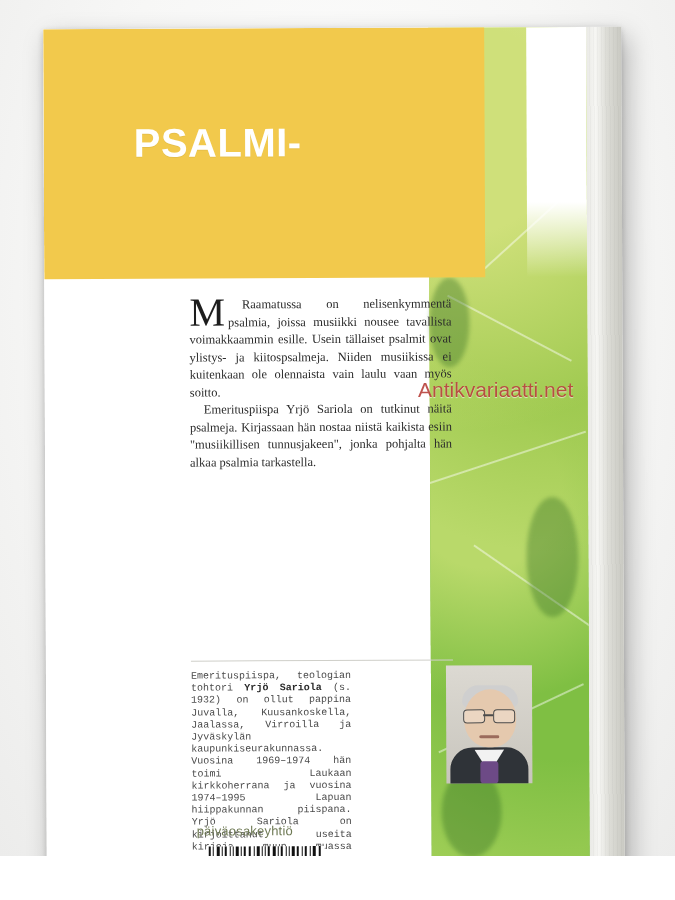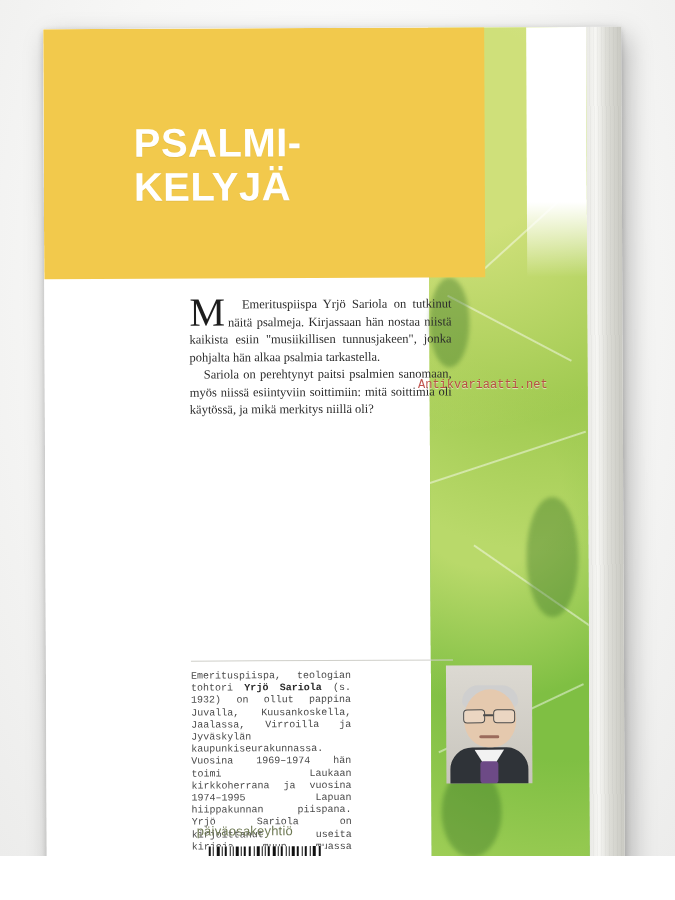--- a/index.html
+++ b/index.html
@@ -135,21 +135,21 @@
   }
 
   
   .barcode{position:absolute;left:160px;top:818px;width:118px;height:48px;background:#fff;}
   .barcode .bars{position:absolute;left:0;top:0;width:118px;height:38px;}
   .barcode .bars i{position:absolute;top:0;height:38px;background:#111;display:block;}
 
   
   .watermark{
     position:absolute;left:418px;top:378px;
-    font-family:Liberation Mono, monospace;font-size:12px;color:#b9453f;opacity:.92;
+    font-family:Liberation Sans, sans-serif;font-size:21px;color:#b9453f;opacity:.92;
     text-shadow:0 1px 1px rgba(255,255,255,.7);
     white-space:nowrap;
   }
 </style>
 </head>
 <body>
 
 <div id="scene">
   <div class="backdrop"></div>
 
@@ -167,30 +167,29 @@
         <div class="vein" style="left:40px;top:200px;width:120px;height:1.5px;transform:rotate(-42deg);"></div>
         <div class="dark" style="left:0px;top:250px;width:40px;height:90px;border-radius:50%;"></div>
         <div class="dark" style="left:96px;top:470px;width:52px;height:120px;border-radius:50%;"></div>
         <div class="dark" style="left:10px;top:740px;width:60px;height:90px;border-radius:50%;"></div>
       </div>
       <div class="topwhite"></div>
 
       <div class="yellow">
         <div class="title">
           <div>PSALMI-</div>
-          <div>KELYJÄ</div>
         </div>
       </div>
 
       <div class="bodytext">
         <p class="first">
           <span class="dropcap">M</span>
         </p>
+        <p>Raamatussa on nelisenkymmentä psalmia, joissa musiikki nousee tavallista voimakkaammin esille. Usein tällaiset psalmit ovat ylistys- ja kiitospsalmeja. Niiden musiikissa ei kuitenkaan ole olennaista vain laulu vaan myös soitto.</p>
         <p>Emerituspiispa Yrjö Sariola on tutkinut näitä psalmeja. Kirjassaan hän nostaa niistä kaikista esiin "musiikillisen tunnusjakeen", jonka pohjalta hän alkaa psalmia tarkastella.</p>
-        <p>Sariola on perehtynyt paitsi psalmien sanomaan, myös niissä esiintyviin soittimiin: mitä soittimia oli käytössä, ja mikä merkitys niillä oli?</p>
       </div>
 
       <div class="rule"></div>
 
       <div class="bio">
         <span>Emerituspiispa, teologian tohtori </span><b>Yrjö Sariola</b><span> (s. 1932) on ollut pappina Juvalla, Kuusankoskella, Jaalassa, Virroilla ja Jyväskylän kaupunkiseurakunnassa. Vuosina 1969–1974 hän toimi Laukaan kirkkoherrana ja vuosina 1974–1995 Lapuan hiippakunnan piispana. Yrjö Sariola on kirjoittanut useita kirjoja muun muassa saarnasta, jumalanpalveluksesta ja musiikin teologiasta. Päivän kustantamina ovat ilmestyneet aiemmin </span><i>Kipua ja siunausta</i><span> (1999), </span><i>Polun kulkijat</i><span> (2003), </span><i>Lupa vanheta</i><span> (2008) ja </span><i>Ehjäksi hoida</i><span> (2011).</span>
       </div>
 
       <div class="portrait">
         <div class="shirt"></div>

